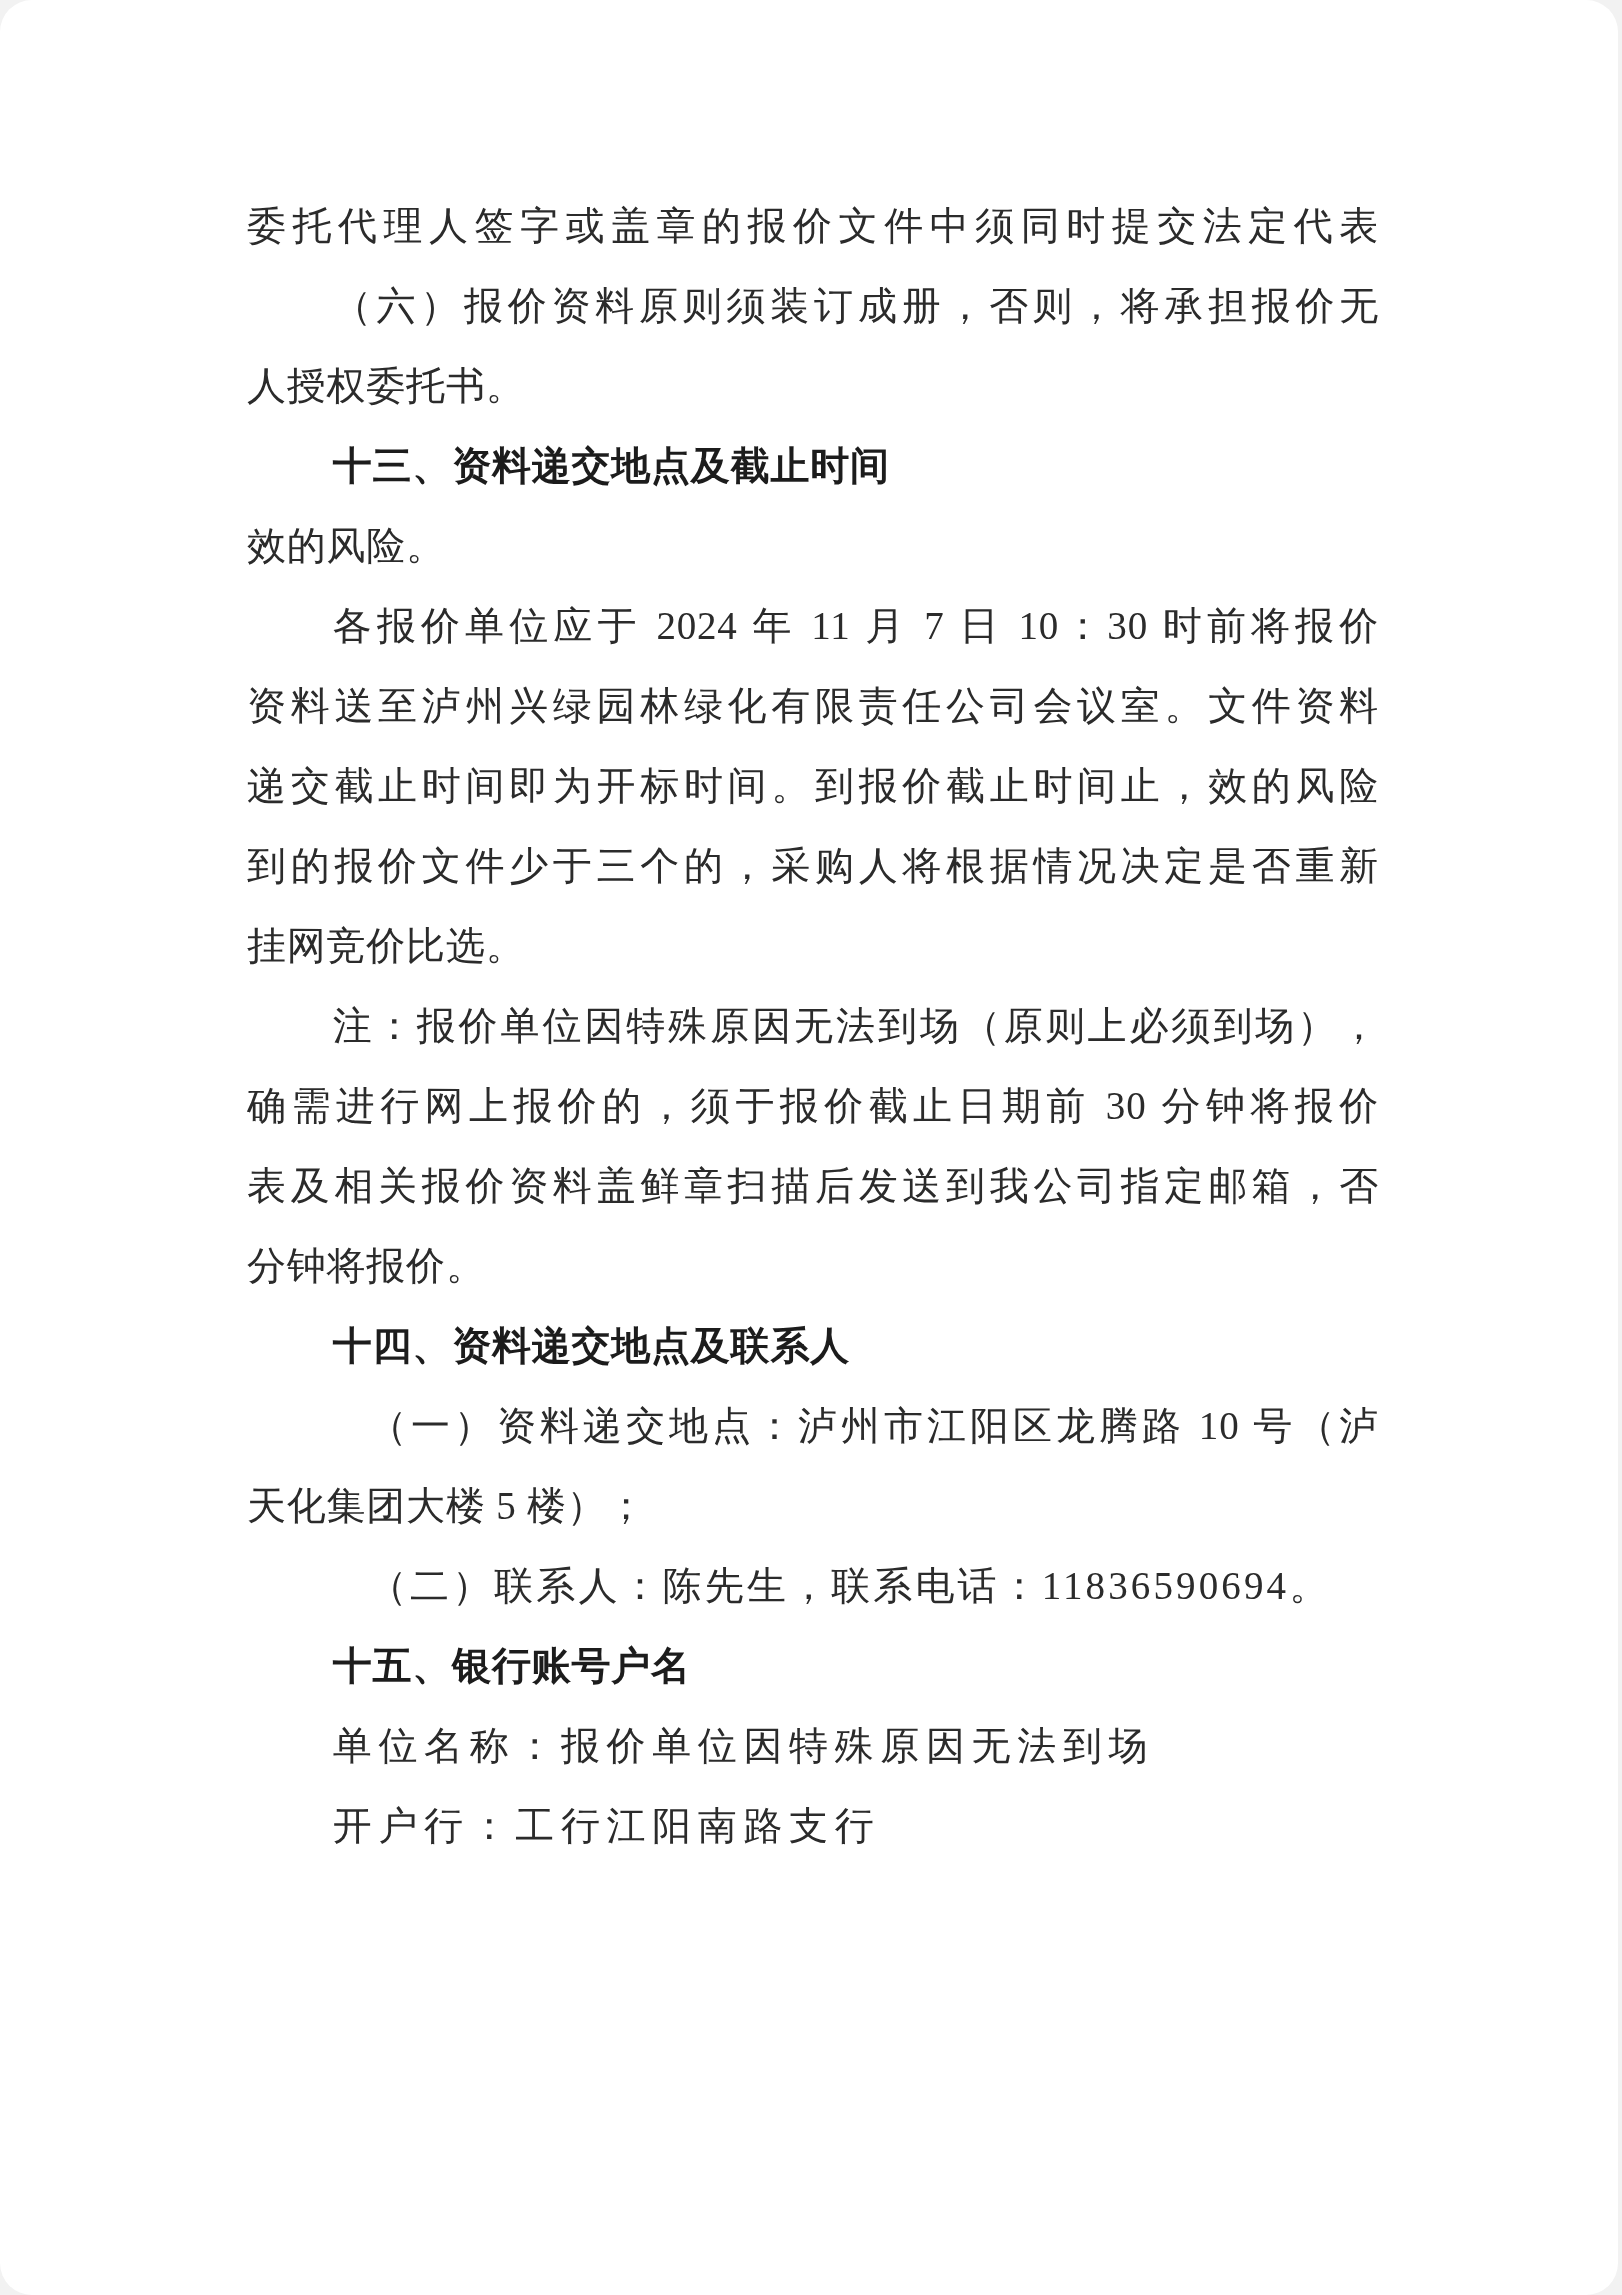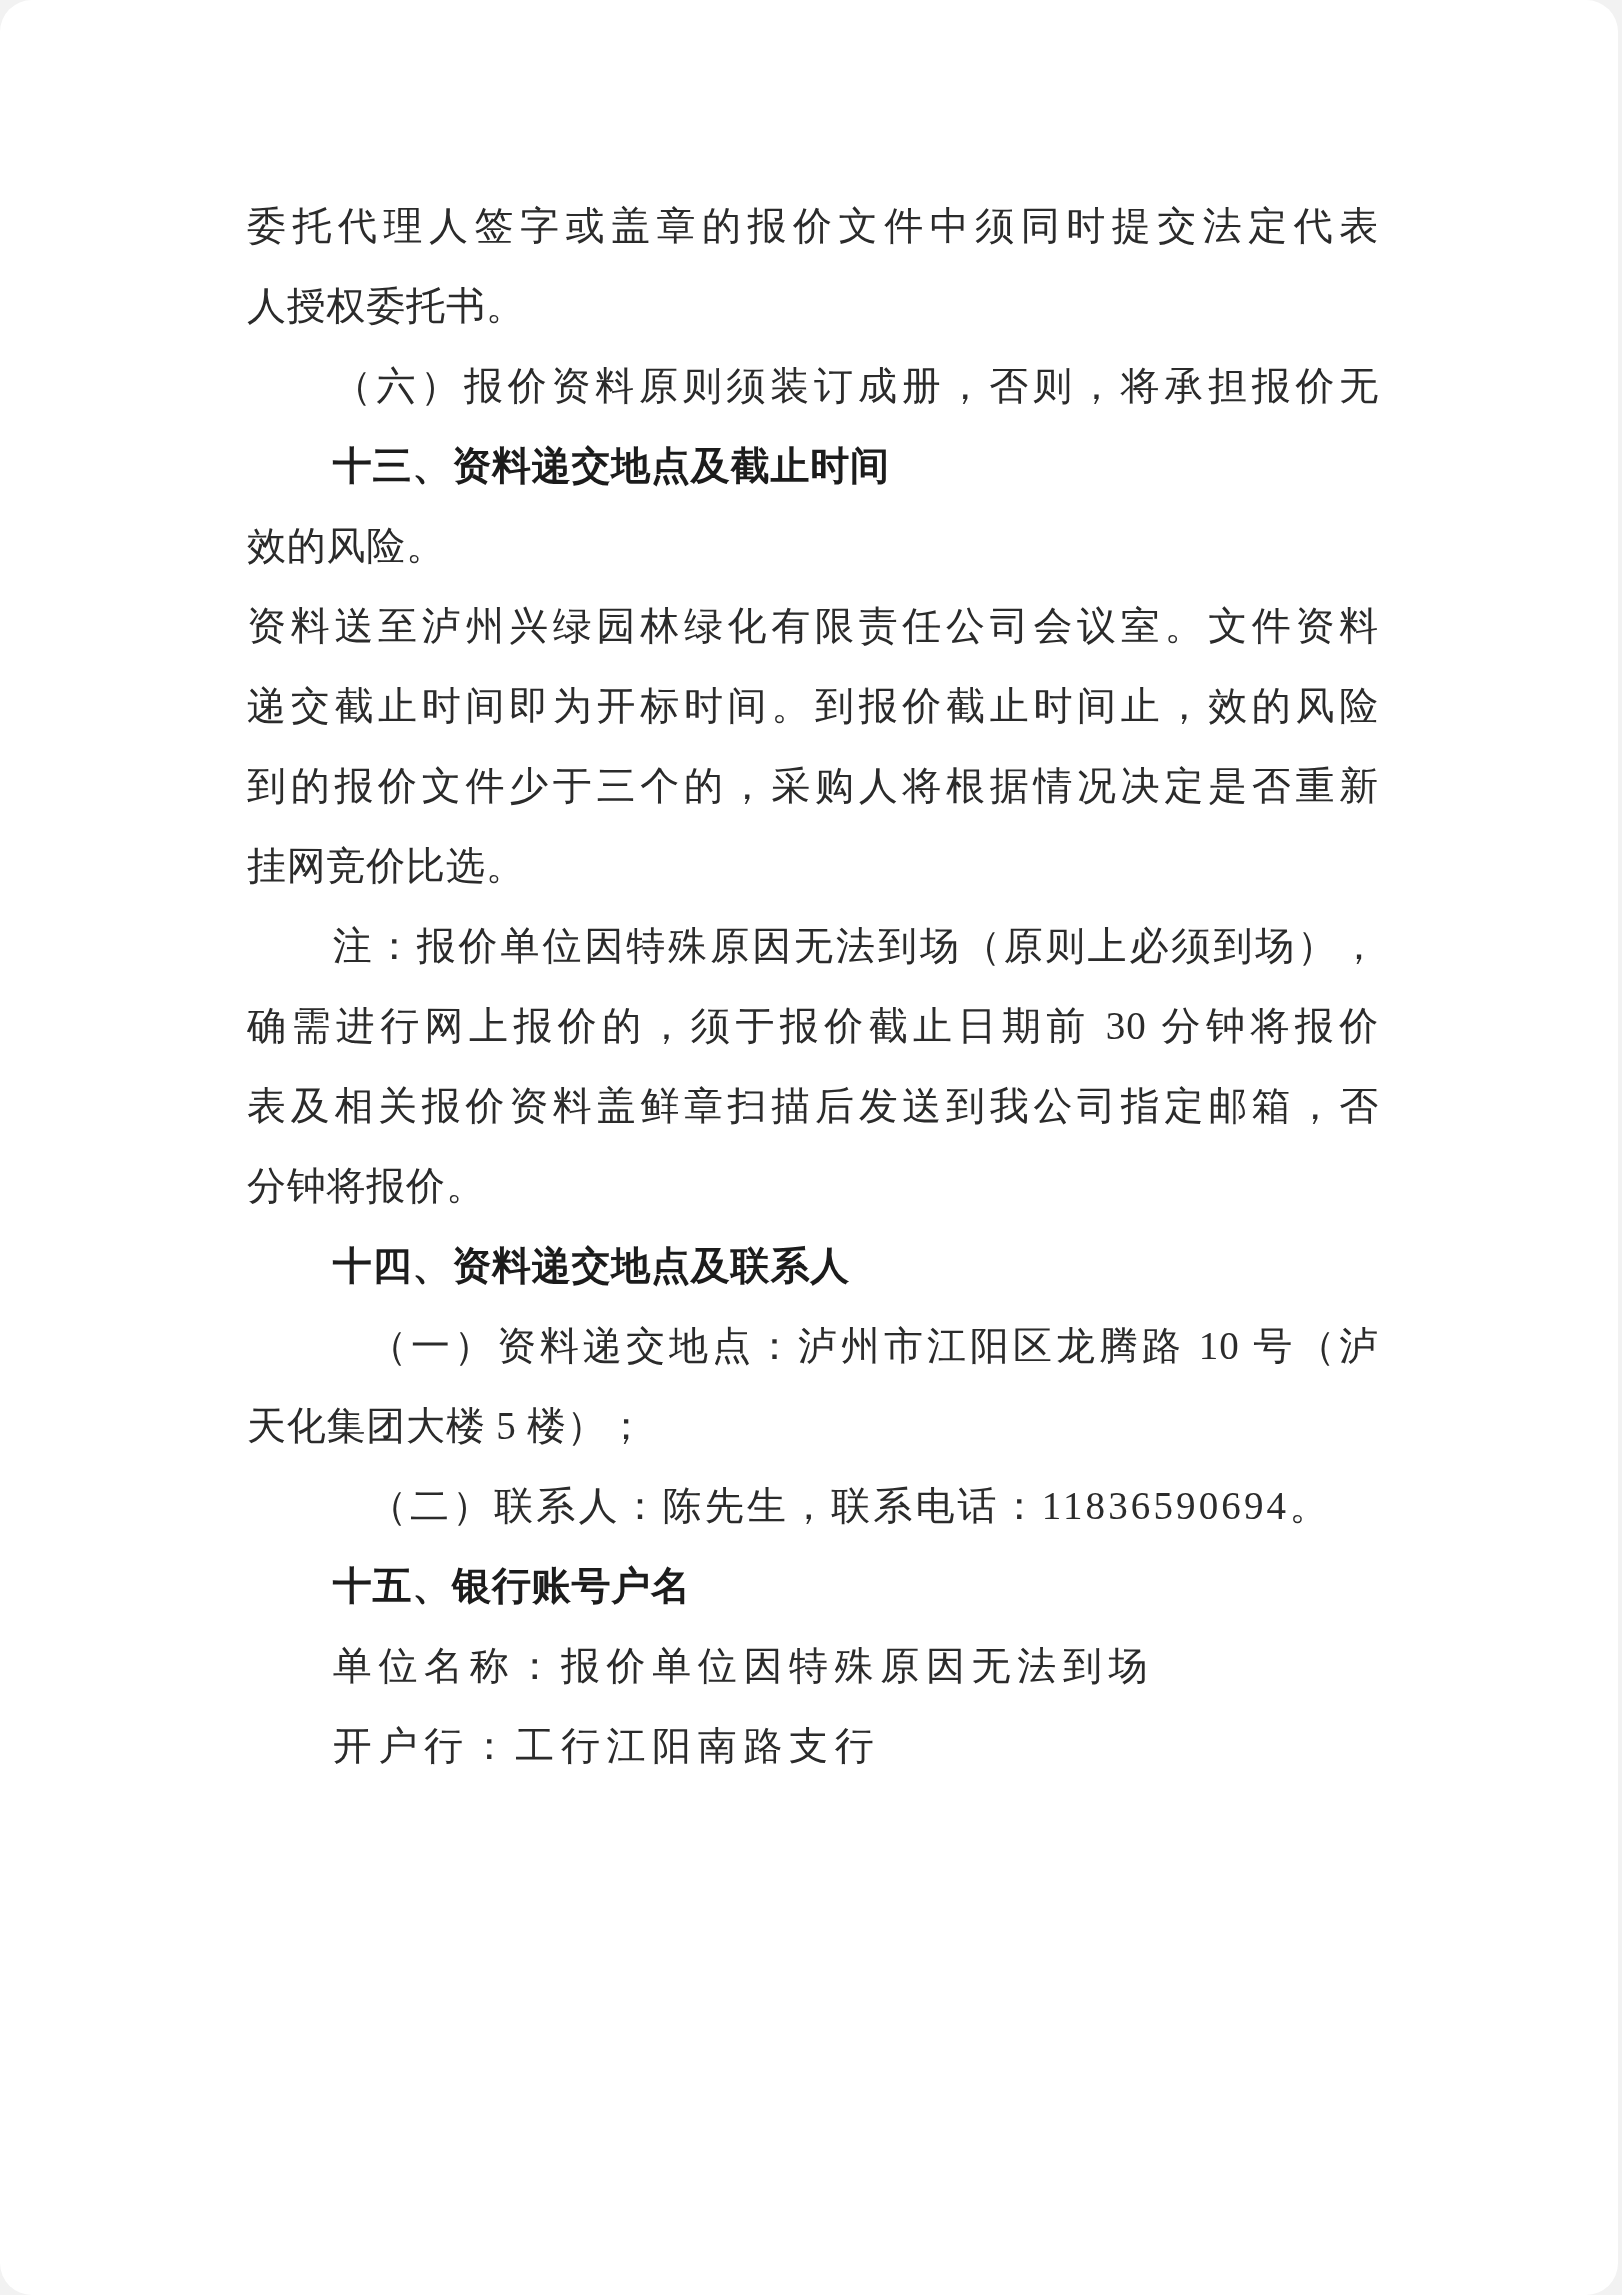--- a/index.html
+++ b/index.html
@@ -50,26 +50,27 @@
   .sp1{letter-spacing:0.08em;}
   .sp2{letter-spacing:0.17em;}
 </style>
 </head>
 <body>
 
 <div class="page">
   <div class="content">
 
     <div class="line fill">委托代理人签字或盖章的报价文件中须同时提交法定代表</div>
+    <div class="line ind2 fill">（六）报价资料原则须装订成册，否则，将承担报价无</div>
     <div class="line">人授权委托书。</div>
-    <div class="line ind2 fill">（六）报价资料原则须装订成册，否则，将承担报价无</div>
     <div class="line ind2 heading">十三、资料递交地点及截止时间</div>
 
     <div class="line">效的风险。</div>
 
+    <div class="line ind2 fill">各报价单位应于 2024 年 11 月 7 日 10：30 时前将报价</div>
     <div class="line fill">资料送至泸州兴绿园林绿化有限责任公司会议室。文件资料</div>
     <div class="line fill">递交截止时间即为开标时间。到报价截止时间止，效的风险</div>
     <div class="line fill">到的报价文件少于三个的，采购人将根据情况决定是否重新</div>
     <div class="line">挂网竞价比选。</div>
 
     <div class="line ind2 fill">注：报价单位因特殊原因无法到场（原则上必须到场），</div>
     <div class="line fill">确需进行网上报价的，须于报价截止日期前 30 分钟将报价</div>
     <div class="line fill">表及相关报价资料盖鲜章扫描后发送到我公司指定邮箱，否</div>
     <div class="line">分钟将报价。</div>
 

